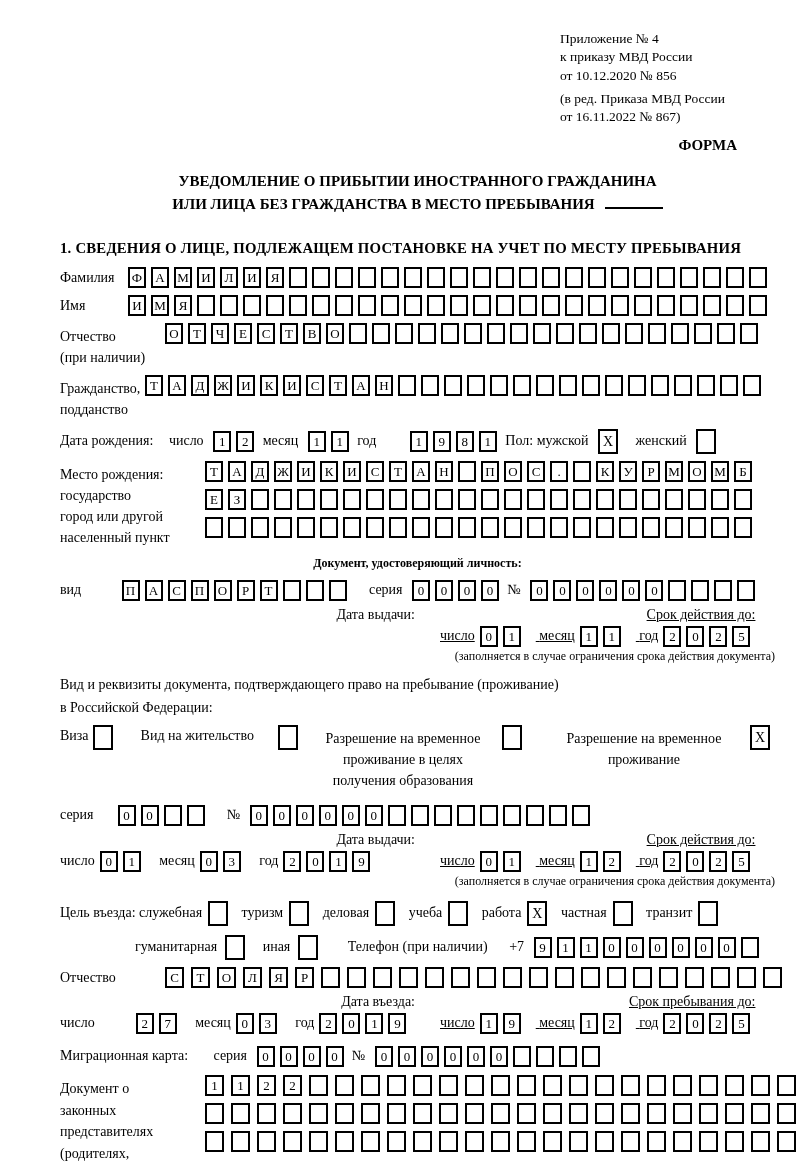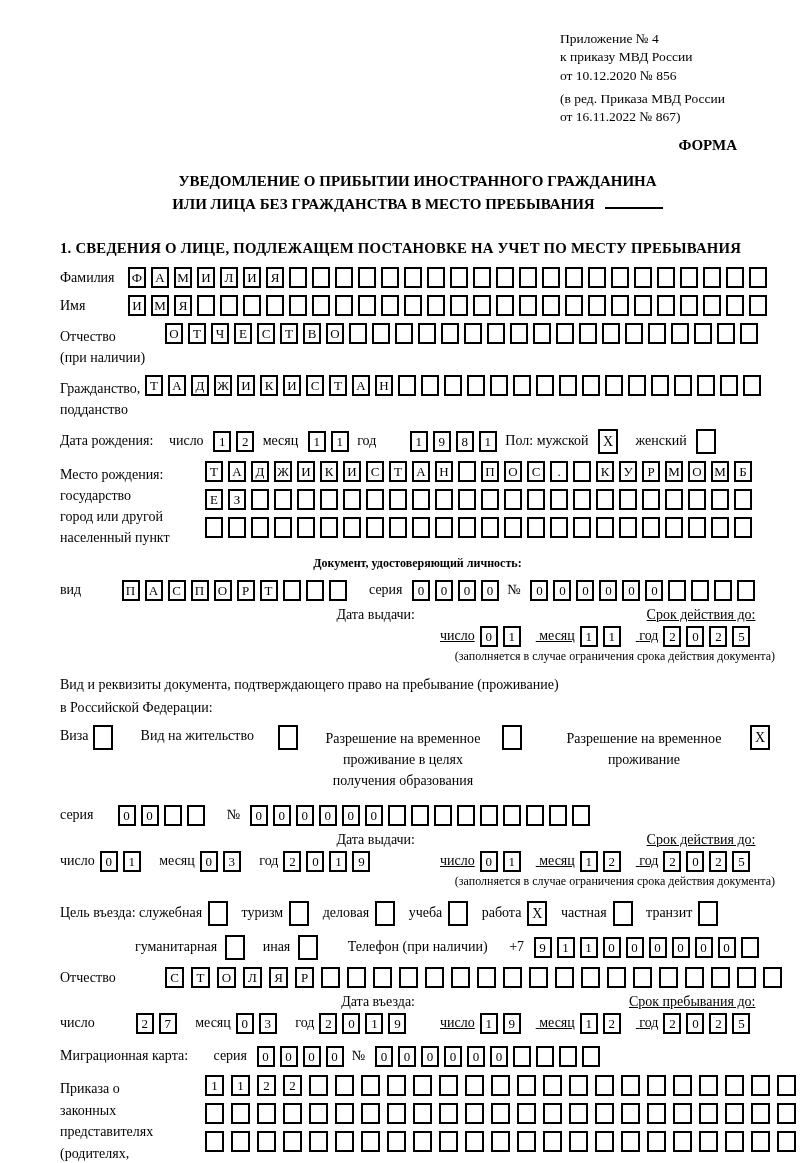--- a/index.html
+++ b/index.html
@@ -280,21 +280,21 @@
   <div class="inline-line" style="margin-top:12px;">
     <span style="display:inline-block;width:150px;">Миграционная карта:</span>
     <span class="lbl">серия</span>
     <span class="cells" style="display:inline-block;vertical-align:middle;"><span class="cell">0</span><span class="cell">0</span><span class="cell">0</span><span class="cell">0</span></span>
     <span class="lbl">№</span>
     <span class="cells" style="display:inline-block;vertical-align:middle;"><span class="cell">0</span><span class="cell">0</span><span class="cell">0</span><span class="cell">0</span><span class="cell">0</span><span class="cell">0</span><span class="cell"></span><span class="cell"></span><span class="cell"></span><span class="cell"></span></span>
   </div>
 
   <div class="reps wide">
     <div class="flabel w145">
-      <div>Приказа о</div>
+      <div>Документ о</div>
       <div>законных</div>
       <div>представителях</div>
       <div>(родителях,</div>
 
     </div>
     <div>
       <div class="mr-rows">
         <div class="cells"><span class="cell">1</span><span class="cell">1</span><span class="cell">2</span><span class="cell">2</span><span class="cell"></span><span class="cell"></span><span class="cell"></span><span class="cell"></span><span class="cell"></span><span class="cell"></span><span class="cell"></span><span class="cell"></span><span class="cell"></span><span class="cell"></span><span class="cell"></span><span class="cell"></span><span class="cell"></span><span class="cell"></span><span class="cell"></span><span class="cell"></span><span class="cell"></span><span class="cell"></span><span class="cell"></span></div>
         <div class="cells"><span class="cell"></span><span class="cell"></span><span class="cell"></span><span class="cell"></span><span class="cell"></span><span class="cell"></span><span class="cell"></span><span class="cell"></span><span class="cell"></span><span class="cell"></span><span class="cell"></span><span class="cell"></span><span class="cell"></span><span class="cell"></span><span class="cell"></span><span class="cell"></span><span class="cell"></span><span class="cell"></span><span class="cell"></span><span class="cell"></span><span class="cell"></span><span class="cell"></span><span class="cell"></span></div>
         <div class="cells"><span class="cell"></span><span class="cell"></span><span class="cell"></span><span class="cell"></span><span class="cell"></span><span class="cell"></span><span class="cell"></span><span class="cell"></span><span class="cell"></span><span class="cell"></span><span class="cell"></span><span class="cell"></span><span class="cell"></span><span class="cell"></span><span class="cell"></span><span class="cell"></span><span class="cell"></span><span class="cell"></span><span class="cell"></span><span class="cell"></span><span class="cell"></span><span class="cell"></span><span class="cell"></span></div>

